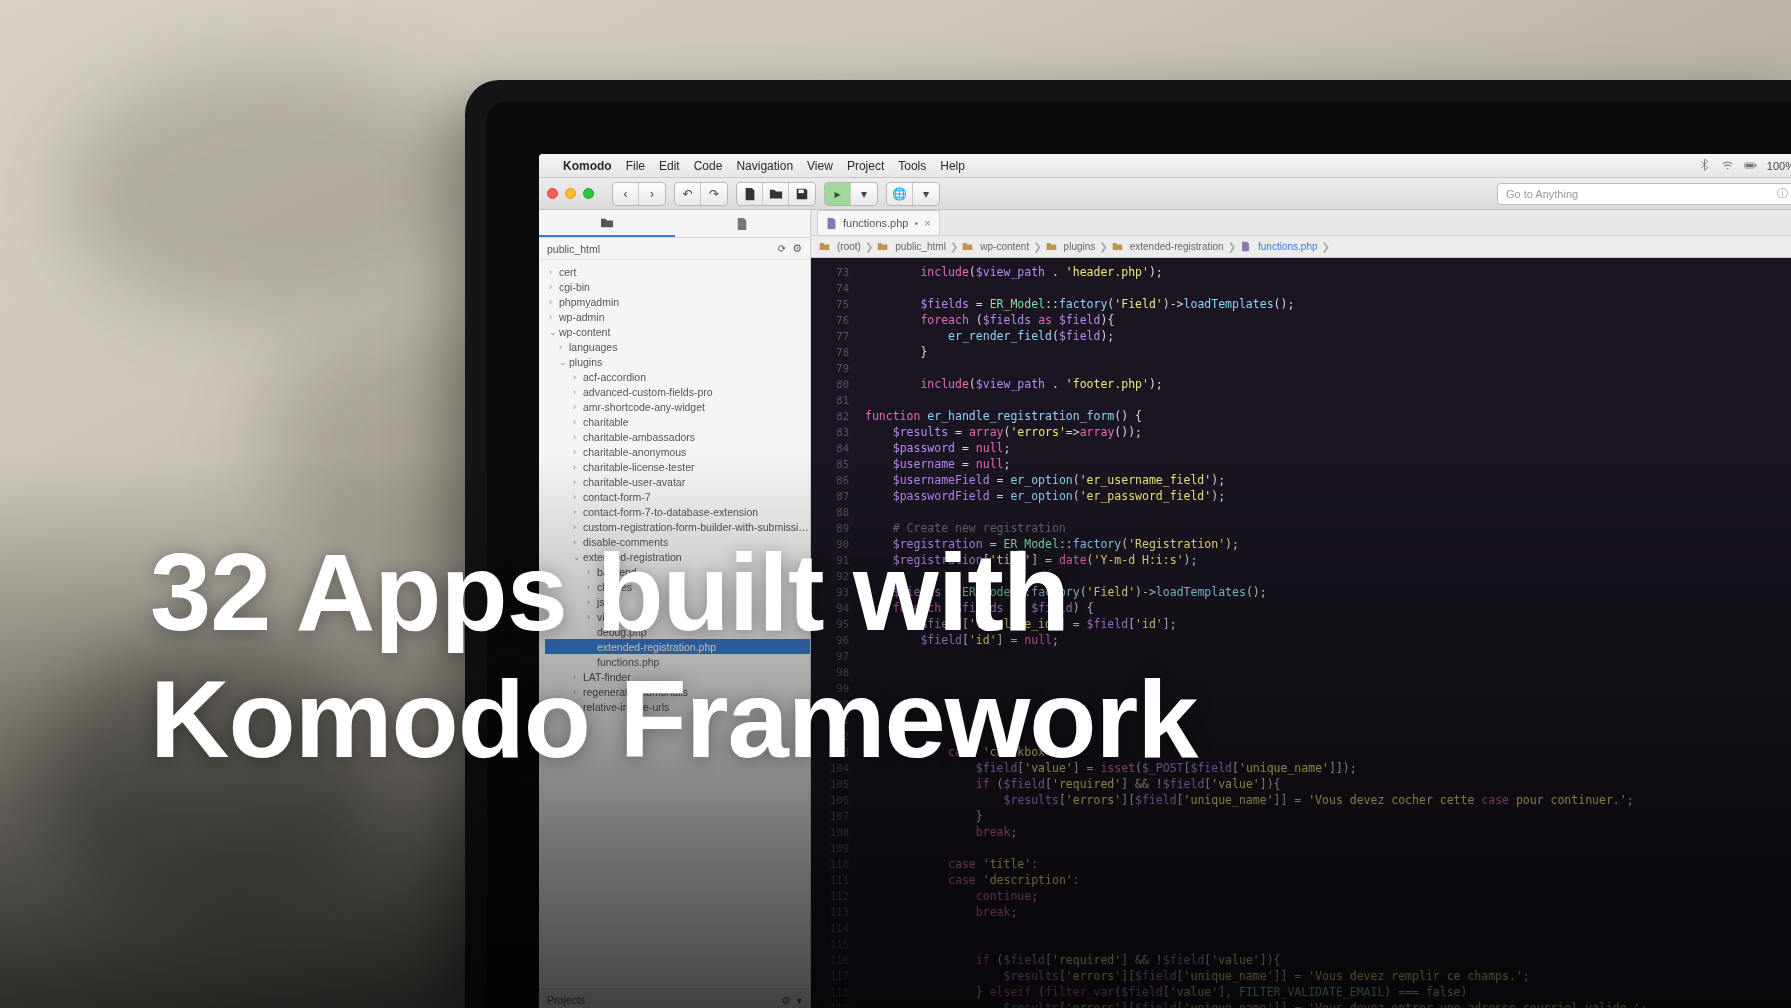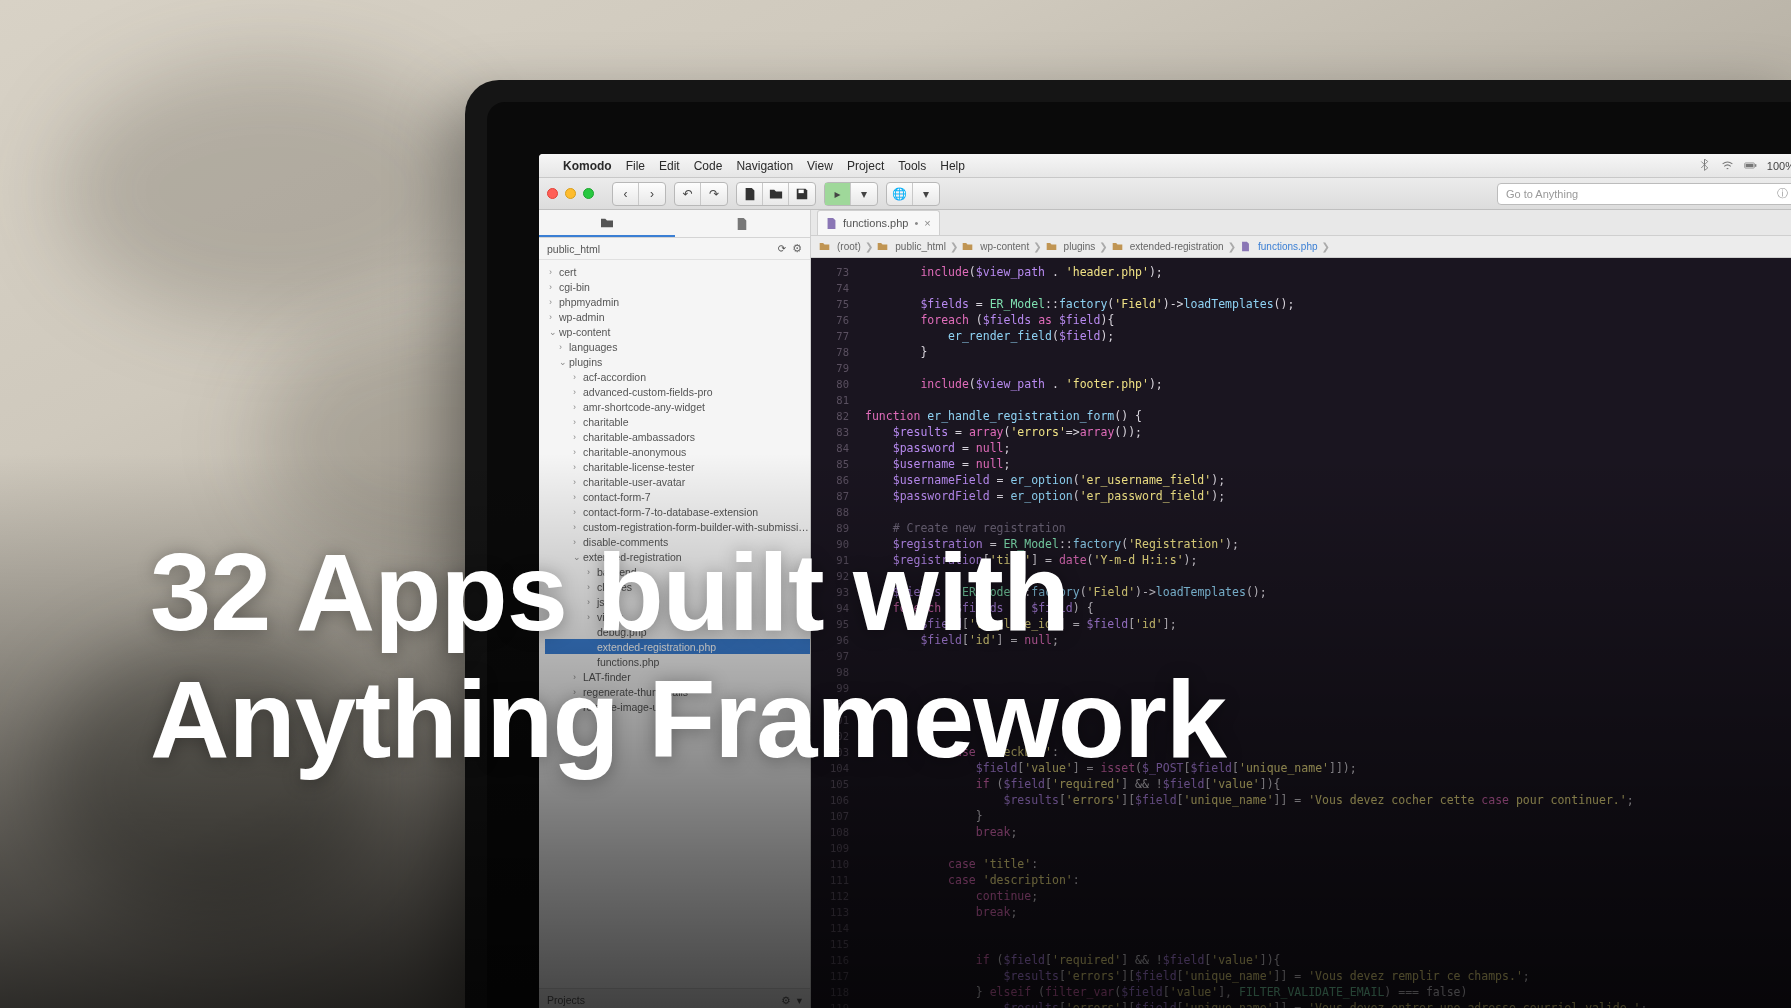--- a/index.html
+++ b/index.html
@@ -497,15 +497,15 @@
           </div>
         </div>
 
       </div>
     </div>
   </div>
 
   <div class="gradient-overlay"></div>
   <div class="headline">
     <div>32 Apps built with</div>
-    <div>Anything Framework</div>
+    <div>Komodo Framework</div>
   </div>
 </div>
 
 </body></html>

